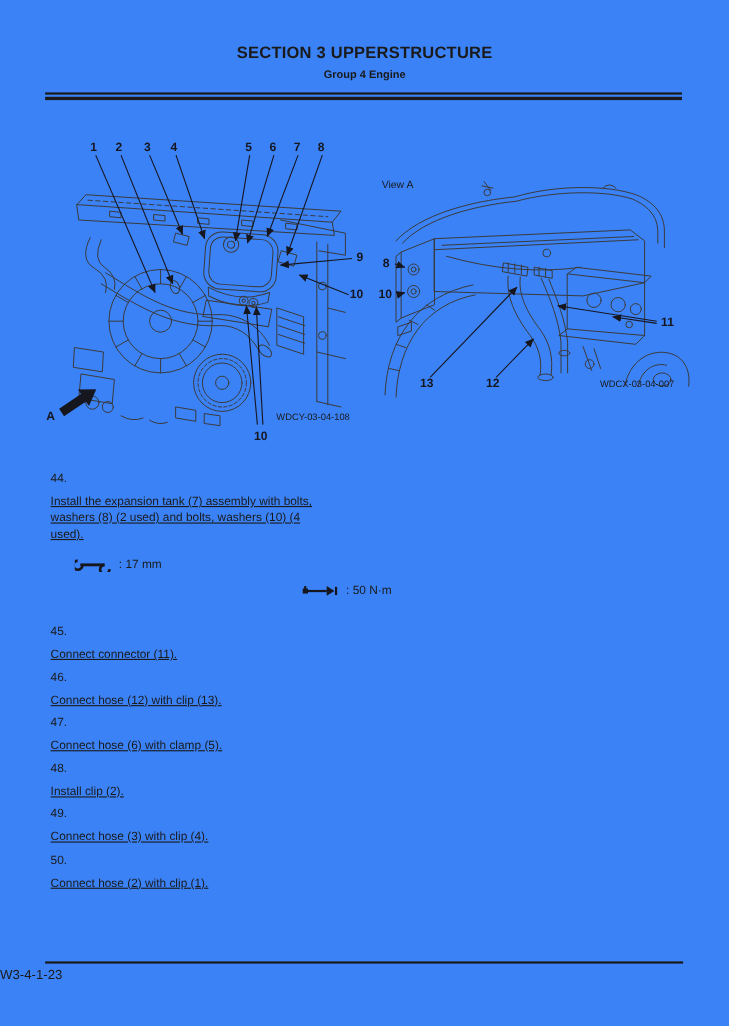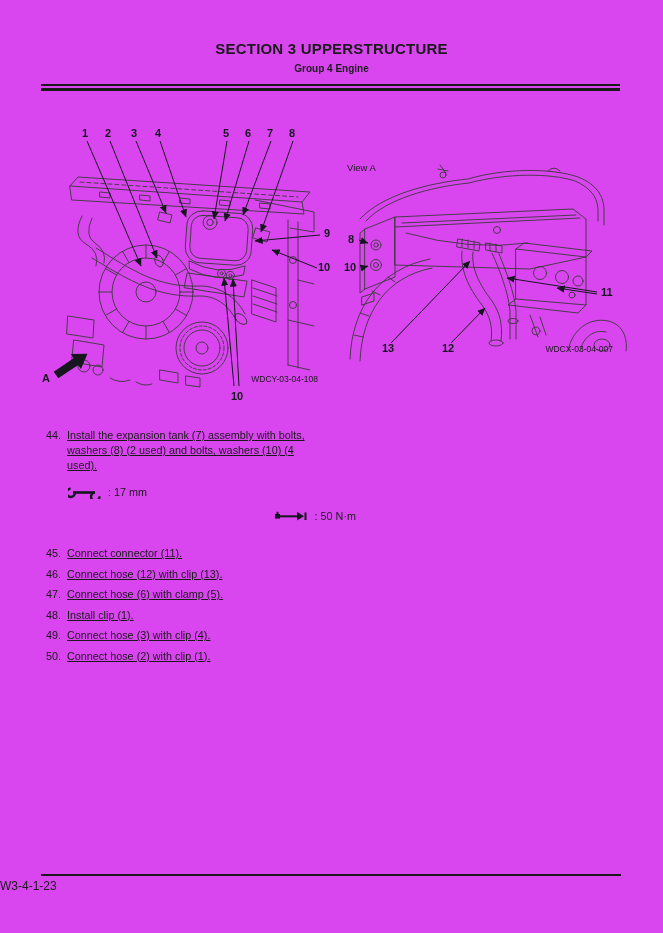--- a/index.html
+++ b/index.html
@@ -1,38 +1,38 @@
 <!DOCTYPE html>
 <html><head>
 <meta charset="utf-8">
 <style>
   html,body{margin:0;padding:0;background:#ffffff;}
   .page{
-    position:relative;width:663px;height:933px;background:#d946ef;overflow:hidden;
+    position:relative;width:663px;height:933px;background:#3b82f6;overflow:hidden;
     font-family:"Liberation Sans", sans-serif;color:#1a1a1a;
   }
   
   .section-title{position:absolute;top:40px;left:0;width:100%;text-align:center;
     font-size:15px;font-weight:bold;letter-spacing:.2px;}
   .group-title{position:absolute;top:63px;left:0;width:100%;text-align:center;
     font-size:10px;font-weight:bold;}
   .rule-thin{position:absolute;top:84px;left:41px;width:579px;height:1.5px;background:#1a1a1a;}
   .rule-thick{position:absolute;top:87.5px;left:41px;width:579px;height:3px;background:#1a1a1a;}
   
   .figure-left{position:absolute;left:40px;top:120px;width:300px;height:285px;}
   .figure-right{position:absolute;left:340px;top:155px;width:290px;height:210px;}
   svg text{font-family:"Liberation Sans", sans-serif;}
   .callout{font-size:11px;font-weight:bold;fill:#16161f;}
   .fig-code{font-size:8.5px;fill:#1a1a1a;}
   .view-label{font-size:9.5px;fill:#1a1a1a;}
   .art{stroke:#3a3a3a;stroke-width:.9;fill:none;stroke-linejoin:round;stroke-linecap:round;}
   .leader{stroke:#16161f;stroke-width:1;fill:none;}
   
   .steps{position:absolute;left:46px;top:428px;width:310px;font-size:10.8px;line-height:15px;}
-  .step{display:flex;margin-bottom:5.5px;}
+  .step{display:flex;margin-bottom:5.5px;flex-direction:column;}
   .step .num{width:21px;flex:0 0 21px;}
   .step .txt{width:252px;text-decoration:underline;}
   .specs{margin-left:22px;margin-top:13px;margin-bottom:23px;}
   .spec-row{display:flex;align-items:center;height:13px;margin-bottom:11px;}
   .spec-row:last-child{margin-bottom:0;justify-content:flex-end;}
   .spec-icon{width:34px;height:13px;margin-right:6px;}
   
   .footer-rule{position:absolute;top:874px;left:41px;width:580px;height:1.5px;background:#1a1a1a;}
   .footer-text{position:absolute;top:879px;left:0;width:100%;text-align:left;font-size:12px;}
 </style>
@@ -273,21 +273,21 @@
     <div class="step">
       <span class="num">46.</span>
       <span class="txt">Connect hose (12) with clip (13).</span>
     </div>
     <div class="step">
       <span class="num">47.</span>
       <span class="txt">Connect hose (6) with clamp (5).</span>
     </div>
     <div class="step">
       <span class="num">48.</span>
-      <span class="txt">Install clip (1).</span>
+      <span class="txt">Install clip (2).</span>
     </div>
     <div class="step">
       <span class="num">49.</span>
       <span class="txt">Connect hose (3) with clip (4).</span>
     </div>
     <div class="step">
       <span class="num">50.</span>
       <span class="txt">Connect hose (2) with clip (1).</span>
     </div>
   </div>

